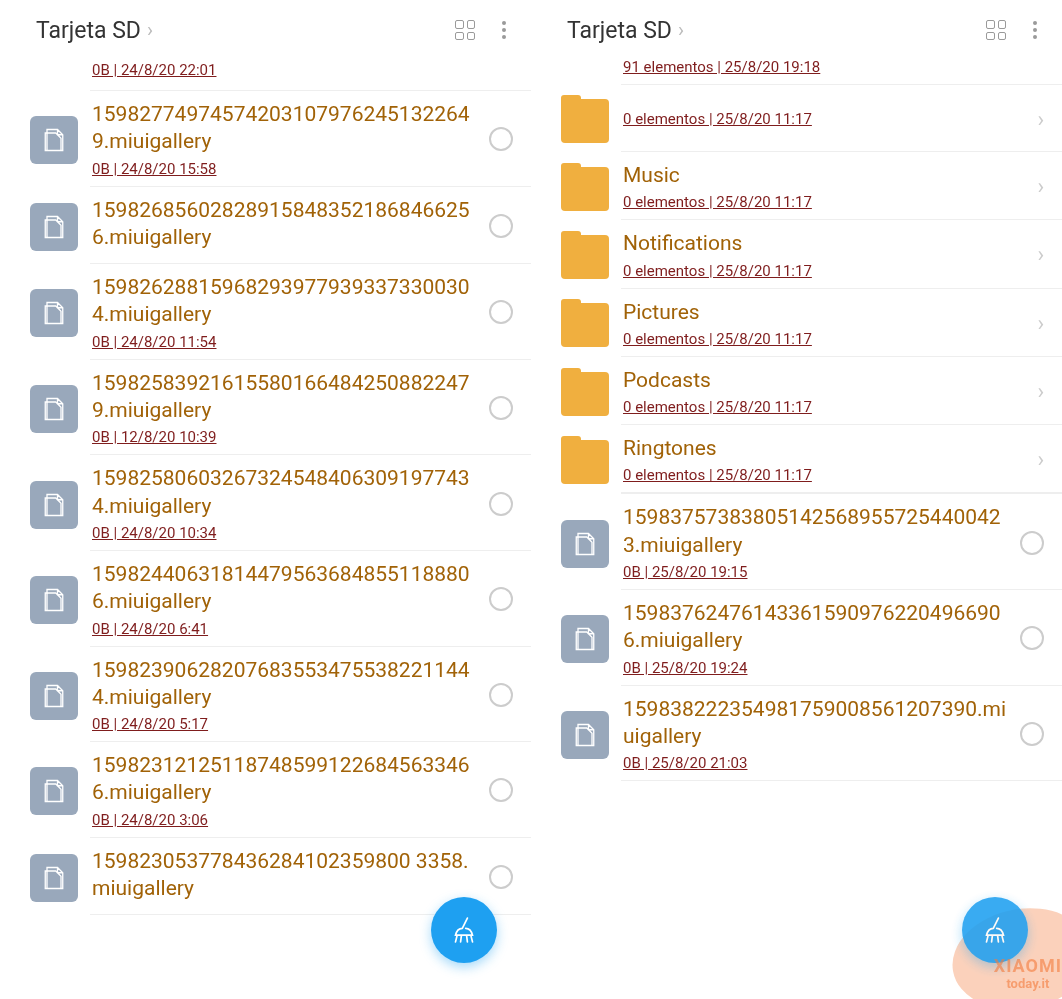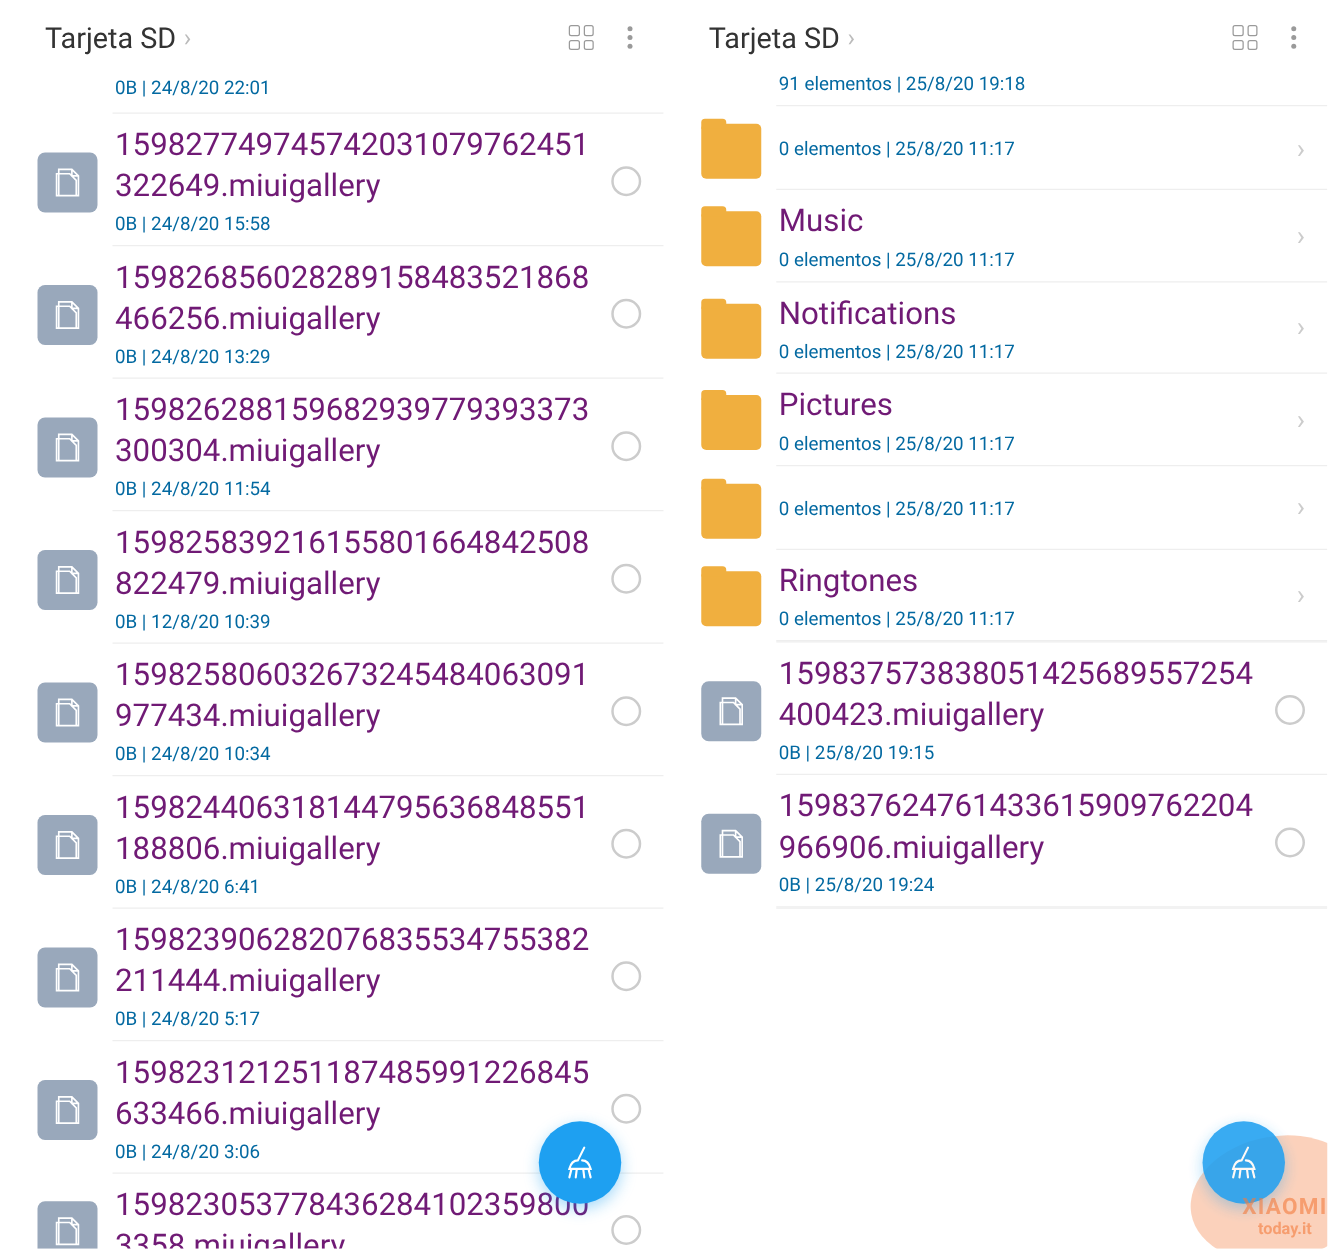--- a/index.html
+++ b/index.html
@@ -94,29 +94,30 @@
     background: #f0af3f;
     border-radius: 3px 3px 0 0;
     transform: translateY(-4px);
   }
   .doc-svg { width: 28px; height: 28px; stroke: #fff; fill: none; stroke-width: 1.5; }
   .content {
     flex: 1;
     min-width: 0;
   }
   .title {
-    font-size: 25px;
-    color: #701a75;
+    font-size: 21px;
+    color: #a16207;
     line-height: 1.3;
     word-break: break-all;
     margin-bottom: 4px;
   }
   .meta {
     font-size: 15px;
-    color: #0369a1;
+    color: #7f1d1d;
+    text-decoration: underline;
   }
   .radio {
     width: 24px; height: 24px;
     border: 2px solid #ccc;
     border-radius: 50%;
     flex-shrink: 0;
     margin-left: 10px;
   }
   .chev-right {
     color: #ccc;
@@ -212,21 +213,20 @@
   </div>
         <div class="divider"></div>
         <div class="row">
     <div class="icon-box icon-file">
             <svg class="doc-svg" viewBox="0 0 32 32">
               <path d="M8 4h12l6 6v18H8z M20 4v6h6 M6 8h12l6 6v14H6z"></path>
             </svg>
           </div>
     <div class="content">
       <div class="title">159826856028289158483521868466256.miuigallery</div>
-      <div class="meta">0B | 24/8/20 13:29</div>
     </div>
     <div class="radio"></div>
   </div>
         <div class="divider"></div>
         <div class="row">
     <div class="icon-box icon-file">
             <svg class="doc-svg" viewBox="0 0 32 32">
               <path d="M8 4h12l6 6v18H8z M20 4v6h6 M6 8h12l6 6v14H6z"></path>
             </svg>
           </div>
@@ -384,20 +384,21 @@
     <div class="content">
       <div class="title">Pictures</div>
       <div class="meta">0 elementos | 25/8/20 11:17</div>
     </div>
     <span class="chev-right">›</span>
   </div>
         <div class="divider"></div>
         <div class="row">
     <div class="icon-box icon-folder"></div>
     <div class="content">
+      <div class="title">Podcasts</div>
       <div class="meta">0 elementos | 25/8/20 11:17</div>
     </div>
     <span class="chev-right">›</span>
   </div>
         <div class="divider"></div>
         <div class="row">
     <div class="icon-box icon-folder"></div>
     <div class="content">
       <div class="title">Ringtones</div>
       <div class="meta">0 elementos | 25/8/20 11:17</div>
@@ -427,20 +428,32 @@
               <path d="M8 4h12l6 6v18H8z M20 4v6h6 M6 8h12l6 6v14H6z"></path>
             </svg>
           </div>
     <div class="content">
       <div class="title">159837624761433615909762204966906.miuigallery</div>
       <div class="meta">0B | 25/8/20 19:24</div>
     </div>
     <div class="radio"></div>
   </div>
         <div class="divider"></div>
+        <div class="row">
+    <div class="icon-box icon-file">
+            <svg class="doc-svg" viewBox="0 0 32 32">
+              <path d="M8 4h12l6 6v18H8z M20 4v6h6 M6 8h12l6 6v14H6z"></path>
+            </svg>
+          </div>
+    <div class="content">
+      <div class="title">159838222354981759008561207390.miuigallery</div>
+      <div class="meta">0B | 25/8/20 21:03</div>
+    </div>
+    <div class="radio"></div>
+  </div>
         <div class="divider"></div>
       </div>
   </div>
   <div class="watermark-shape"></div>
   <div class="fab" style="background:#1ea0f1; opacity:0.88;">
     <svg viewBox="0 0 40 40">
       <path d="M24 6 L18 18 M18 18 Q12 18 10 26 L30 26 Q28 18 22 18 M12 26 L10 34 M17 26 L16 34 M23 26 L24 34 M28 26 L30 34"></path>
     </svg>
   </div>
   <div class="watermark">

